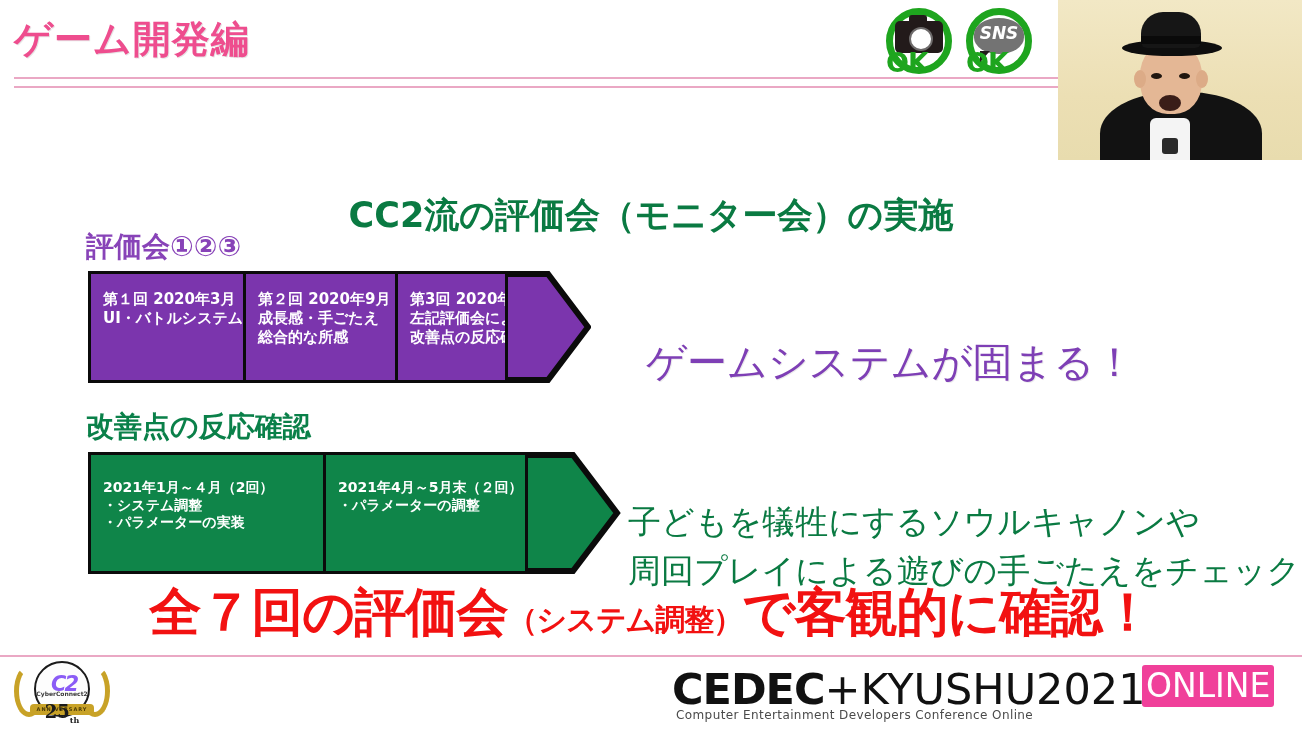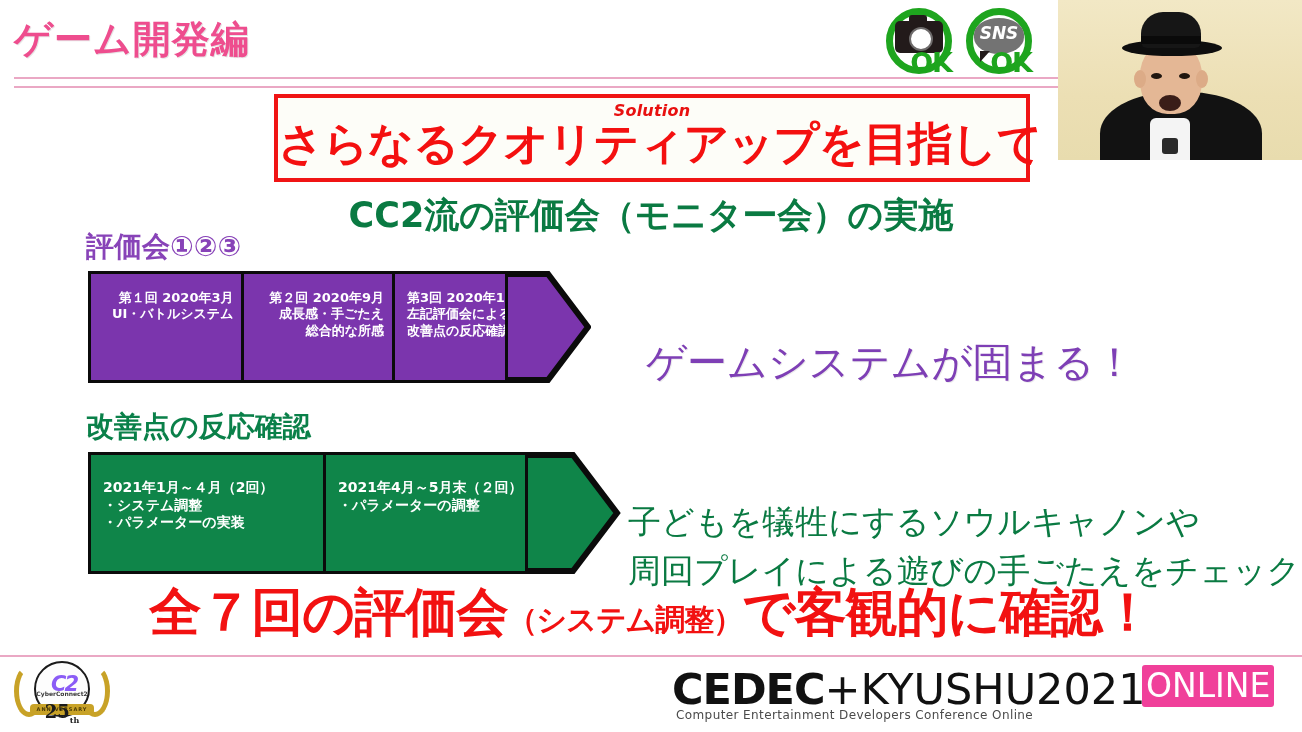--- a/index.html
+++ b/index.html
@@ -27,21 +27,21 @@
   .ok-badges { position:absolute; left:886px; top:6px; width:160px; height:72px; }
   .ok-badge { position:absolute; width:66px; height:66px; }
   .ok-badge.b1 { left:0; top:2px; }
   .ok-badge.b2 { left:80px; top:2px; }
   .ok-ring {
     position:absolute; inset:0; border-radius:50%;
     border:7px solid #1ea51e; background:#fff;
   }
   .ok-text {
     position:absolute; left:0; right:0; bottom:-2px;
-    text-align:right; font-size:27px; font-weight:bold;
+    text-align:left; font-size:27px; font-weight:bold;
     color:#1ea51e; letter-spacing:-1px; line-height:1;
   }
   .cam-icon {
     position:absolute; left:9px; top:13px; width:48px; height:32px;
     background:#221a1a; border-radius:5px;
   }
   .cam-icon::before {
     content:""; position:absolute; left:14px; top:-6px; width:18px; height:7px;
     background:#221a1a; border-radius:3px 3px 0 0;
   }
@@ -145,21 +145,21 @@
   }
   .flow.purple .arrow-body { width:420px; background:#7b35ad; }
   .flow.green  .arrow-body { width:440px; background:#0f8549; }
 
   .arrow-cell {
     position:relative; height:100%;
     padding:16px 8px 0 12px;
     color:#ffffff; font-weight:bold; line-height:1.26;
     white-space:nowrap;
   }
-  .flow.purple .arrow-cell { font-size:13px; border-right:3px solid #0b0b0b;text-align:right; }
+  .flow.purple .arrow-cell { font-size:15px; border-right:3px solid #0b0b0b; }
   .flow.green  .arrow-cell { font-size:14px; border-right:3px solid #0b0b0b; padding-top:24px; }
   .arrow-cell:last-child { border-right:none; }
 
   .flow.purple .arrow-cell.c1 { width:155px; }
   .flow.purple .arrow-cell.c2 { width:152px; }
   .flow.purple .arrow-cell.c3 { width:113px; }
   .flow.green  .arrow-cell.g1 { width:238px; }
   .flow.green  .arrow-cell.g2 { width:202px; }
 
   .cell-line { display:block; }
@@ -274,24 +274,20 @@
     <div class="wc-ear-l"></div>
     <div class="wc-ear-r"></div>
     <div class="wc-eye-l"></div>
     <div class="wc-eye-r"></div>
     <div class="wc-mouth"></div>
     <div class="wc-hat-brim"></div>
     <div class="wc-hat-crown"></div>
     <div class="wc-hat-band"></div>
   </div>
 
-  <div class="solution-box">
-    <div class="solution-eyebrow">Solution</div>
-    <div class="solution-main">さらなるクオリティアップを目指して</div>
-  </div>
 
   <div class="green-subtitle">CC2流の評価会（モニター会）の実施</div>
 
   <div class="sec-label purple">評価会①②③</div>
 
   <div class="flow purple">
     <div class="arrow-body">
       <div class="arrow-cell c1">
         <span class="cell-line">第１回  2020年3月</span>
         <span class="cell-line">UI・バトルシステム</span>

